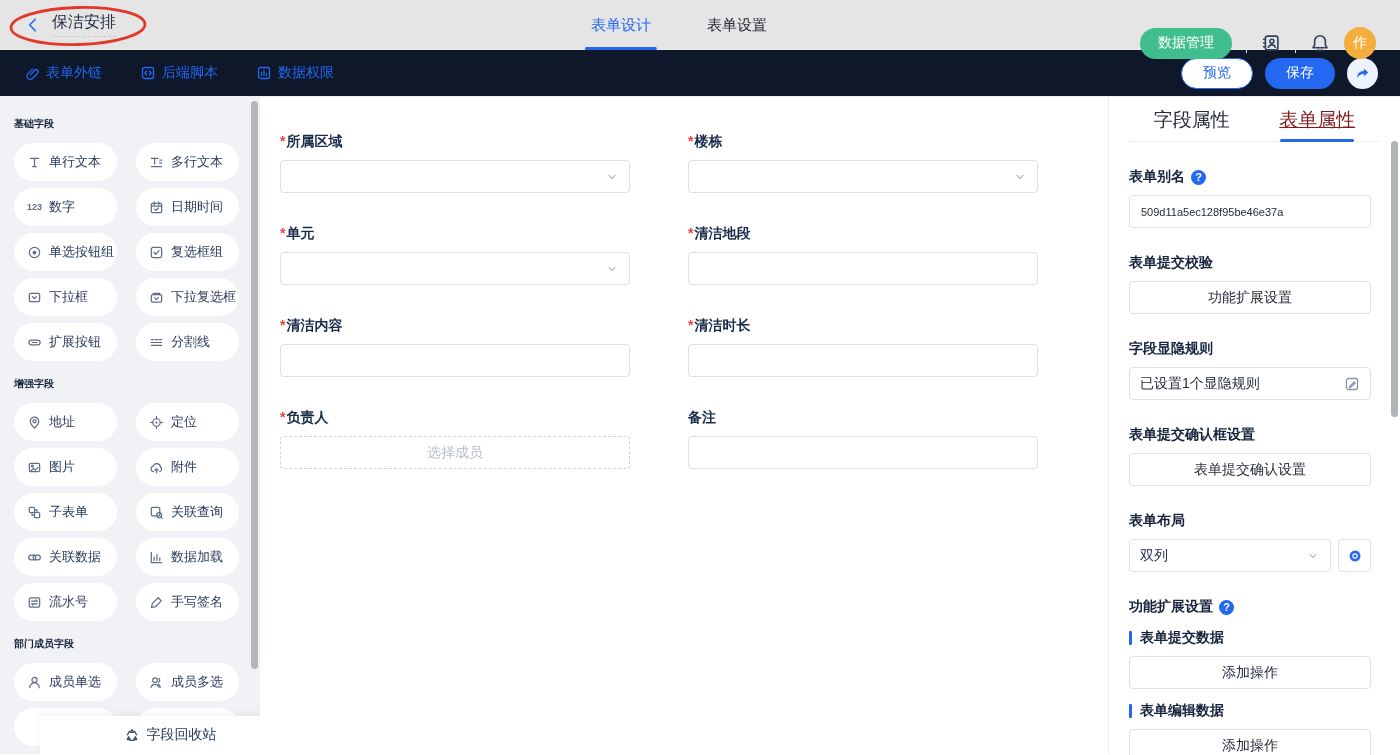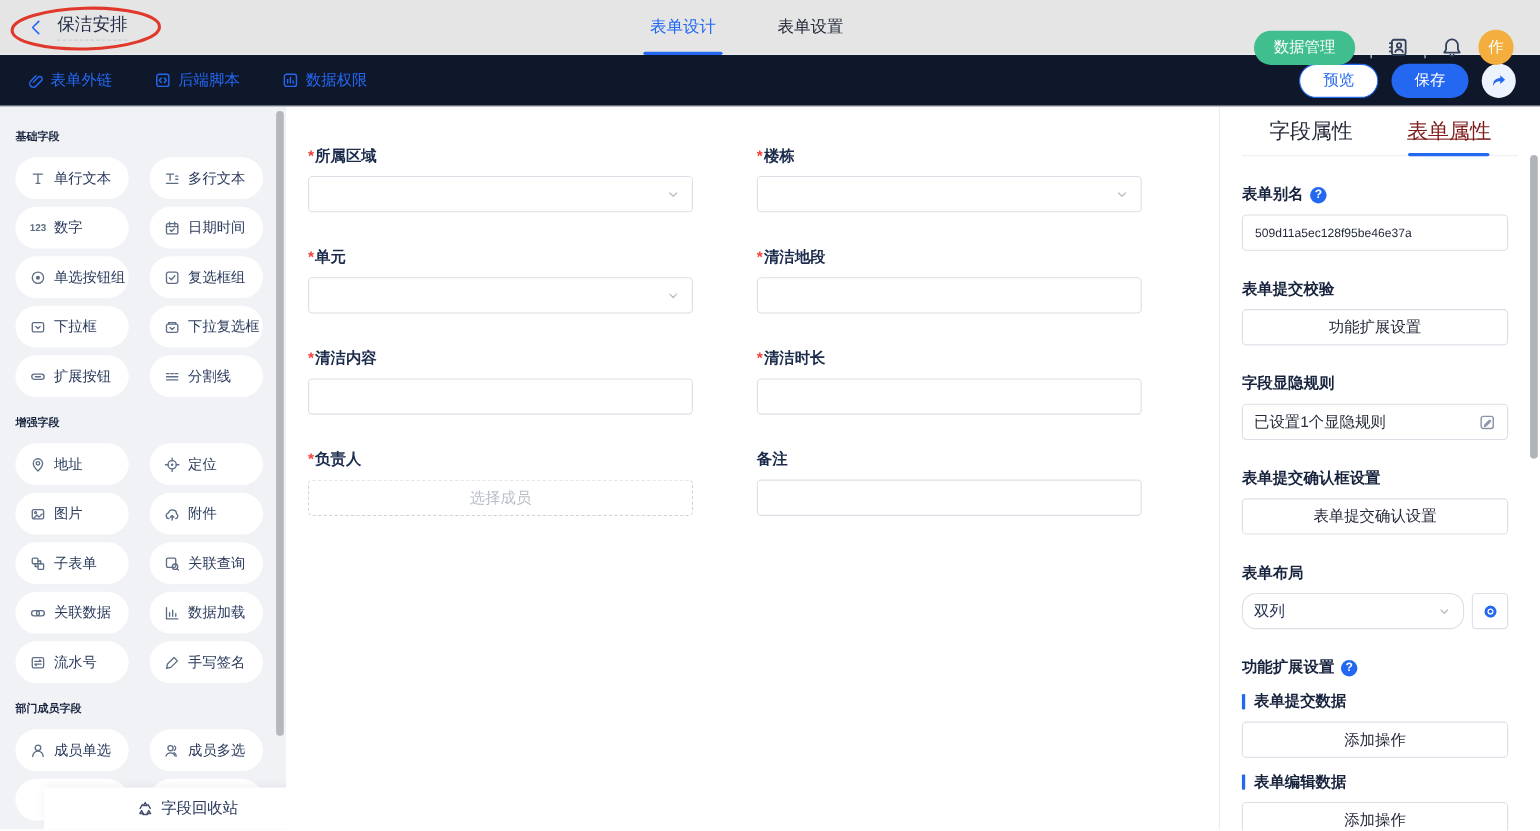--- a/index.html
+++ b/index.html
@@ -92,21 +92,21 @@
   .p-input { margin-top:9px; height:33px; border:1px solid #dcdfe6; border-radius:4px;
     display:flex; align-items:center; padding:4px 11px; font-size:11px; color:#252b3a; }
   .p-btn { margin-top:9px; height:33px; width:100%; border:1px solid #dcdfe6; border-radius:4px;
     background:#fff; font-size:14px; color:#252b3a; cursor:pointer;
     font-family:"Liberation Sans","DejaVu Sans",sans-serif; }
   .p-box { margin-top:9px; height:33px; border:1px solid #dcdfe6; border-radius:4px;
     display:flex; align-items:center; justify-content:space-between; padding:0 10px;
     font-size:14px; color:#252b3a; }
   .p-box .ic { width:16px; height:16px; color:#8a93a6; cursor:pointer; }
   .layout-row { display:flex; margin-top:9px; gap:7px; }
-  .layout-row .ctl.select { flex:1; justify-content:space-between;border-radius:13px; }
+  .layout-row .ctl.select { flex:1; justify-content:space-between; }
   .gear-btn { width:33px; height:33px; border:1px solid #dcdfe6; border-radius:4px; background:#fff;
     display:flex; align-items:center; justify-content:center; color:#2468f2; cursor:pointer; }
   .gear-btn .ic { width:16px; height:16px; }
   .group-label { display:flex; align-items:center; gap:8px; font-size:14px; font-weight:bold;
     color:#17233d; margin-top:13px; }
   .group-label::before { content:""; width:3px; height:14px; background:#2468f2; border-radius:1px; }
   .win-scroll { position:absolute; top:44px; right:2px; width:7px; height:276px;
     background:#b0b3b8; border-radius:4px; cursor:pointer; }
 </style>
 </head>

